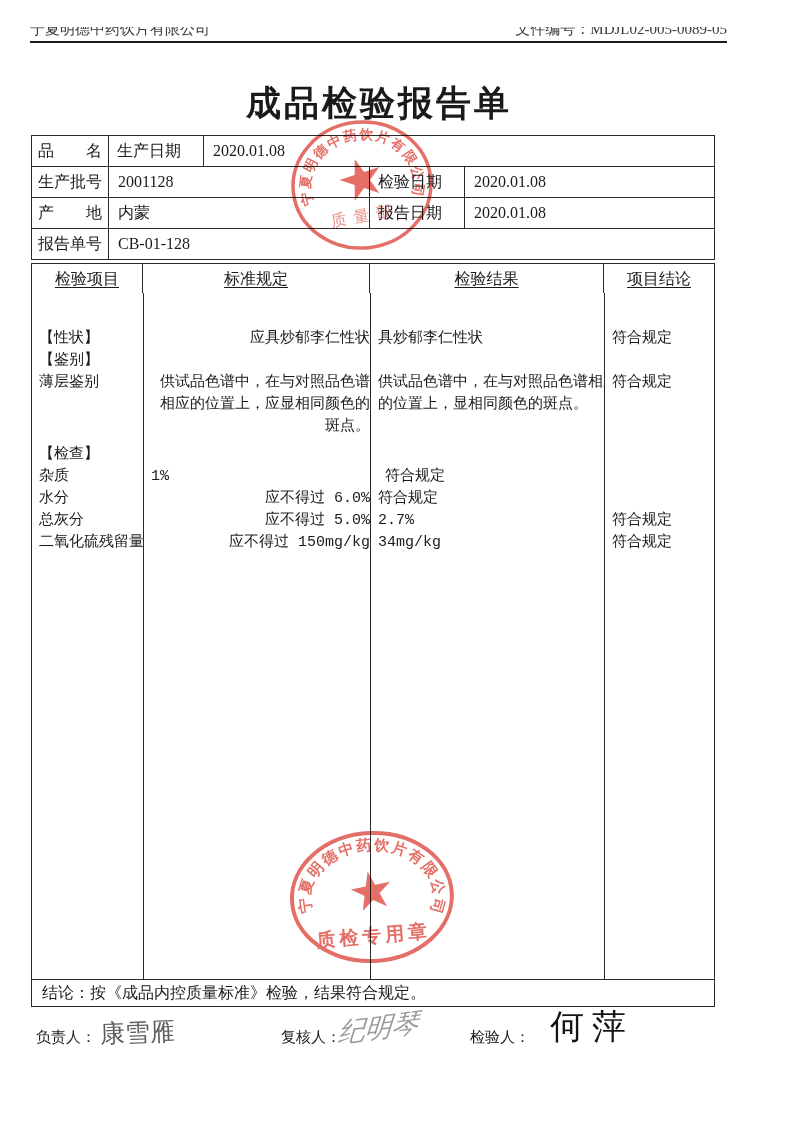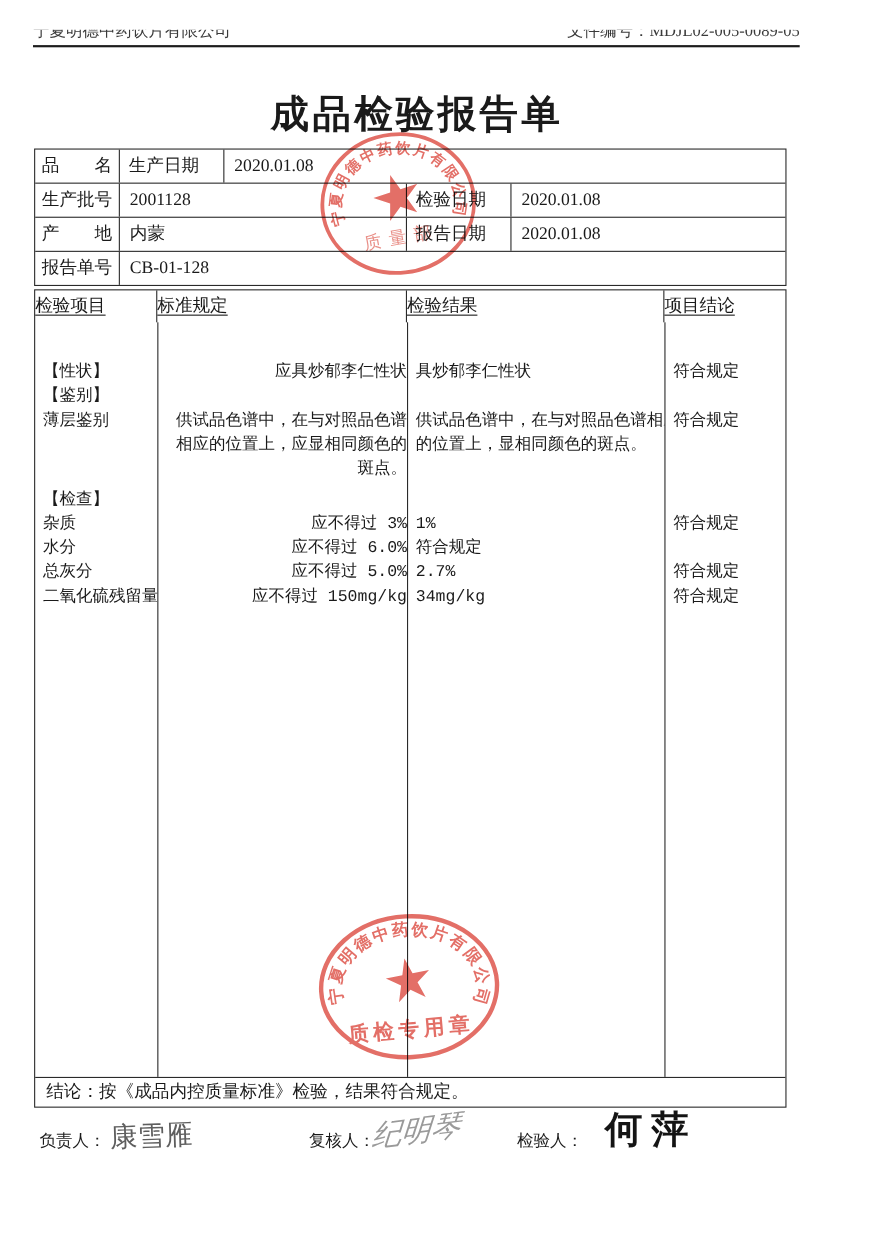--- a/index.html
+++ b/index.html
@@ -19,21 +19,21 @@
   .info-row { display:flex; height:30px; line-height:30px; border-bottom:1px solid #2a2a2a; font-size:16px; }
   .info-row:last-child { border-bottom:none; }
   .ic { box-sizing:border-box; overflow:hidden; white-space:nowrap; }
   .ic-label { width:77px;  padding-left:6px;  border-right:1px solid #2a2a2a; }
   .ic-value { width:261px; padding-left:9px;  border-right:1px solid #2a2a2a; }
   .ic-dlabel{ width:95px;  padding-left:8px;  border-right:1px solid #2a2a2a; }
   .ic-dvalue{ width:249px; padding-left:9px; }
   .ic-wide  { width:605px; padding-left:9px; }
   
   .insp-table { position:absolute; left:31px; top:263px; width:682px; border:1.5px solid #2a2a2a; }
-  .insp-head { display:flex; height:29px; line-height:29px; font-size:16px; }
+  .insp-head { display:flex; height:29px; line-height:29px; font-size:16px; text-align:center; }
   .hc { box-sizing:border-box; }
   .hc span { text-decoration:underline; text-underline-offset:3px; }
   .hc1 { width:111px; border-right:1px solid #2a2a2a; }
   .hc2 { width:227px; border-right:1px solid #2a2a2a; }
   .hc3 { width:234px; border-right:1px solid #2a2a2a; }
   .hc4 { width:110px; }
   .insp-body { position:relative; height:686px; padding-top:35px; box-sizing:border-box; }
   .vline { position:absolute; top:0; bottom:0; width:1px; background:#2a2a2a; }
   .vl1 { left:111px; } .vl2 { left:338px; } .vl3 { left:572px; }
   .trow { display:flex; height:22px; line-height:22px; font-size:15px; }
@@ -42,21 +42,21 @@
   .bc1 { width:111px; padding-left:7px; }
   .bc2 { width:227px; padding-left:13px;text-align:right; }
   .bc3 { width:234px; padding-left:8px; }
   .bc4 { width:110px; padding-left:8px; }
   .concl-row { border-top:1px solid #2a2a2a; height:26px; line-height:26px; font-size:16px; padding-left:10px; }
   
   .sig-label { position:absolute; font-size:15px; top:1028px; }
   .sig { position:absolute; white-space:nowrap; }
   .sig-1 { left:100px; top:1016px; font-size:25px; color:#5e5e5e; transform:rotate(-2deg); }
   .sig-2 { left:338px; top:1010px; font-size:27px; color:#9a9a9a; font-style:italic; transform:rotate(-7deg) skewX(-12deg); }
-  .sig-3 { left:550px; top:1004px; font-size:34px; font-weight:bold; color:#141414; letter-spacing:8px; }
+  .sig-3 { left:550px; top:1004px; font-size:34px; font-weight:normal; color:#141414; letter-spacing:8px; }
   
   .stamp { position:absolute; pointer-events:none; mix-blend-mode:multiply; opacity:0.82; }
   .stamp-top { left:285px; top:110px; transform:rotate(-6deg); }
   .stamp-bottom { left:283px; top:826px; transform:rotate(-3deg); }
 </style>
 </head>
 <body>
 
 <div class="page">
 
@@ -138,21 +138,20 @@
       </div>
       <div class="trow-gap"></div>
       <div class="trow">
         <div class="bc bc1">【检查】</div>
         <div class="bc bc2"></div>
         <div class="bc bc3"></div>
         <div class="bc bc4"></div>
       </div>
       <div class="trow">
         <div class="bc bc1">杂质</div>
-        <div class="bc bc2">应不得过 3%</div>
         <div class="bc bc3">1%</div>
         <div class="bc bc4">符合规定</div>
       </div>
       <div class="trow">
         <div class="bc bc1">水分</div>
         <div class="bc bc2">应不得过 6.0%</div>
         <div class="bc bc4">符合规定</div>
       </div>
       <div class="trow">
         <div class="bc bc1">总灰分</div>

